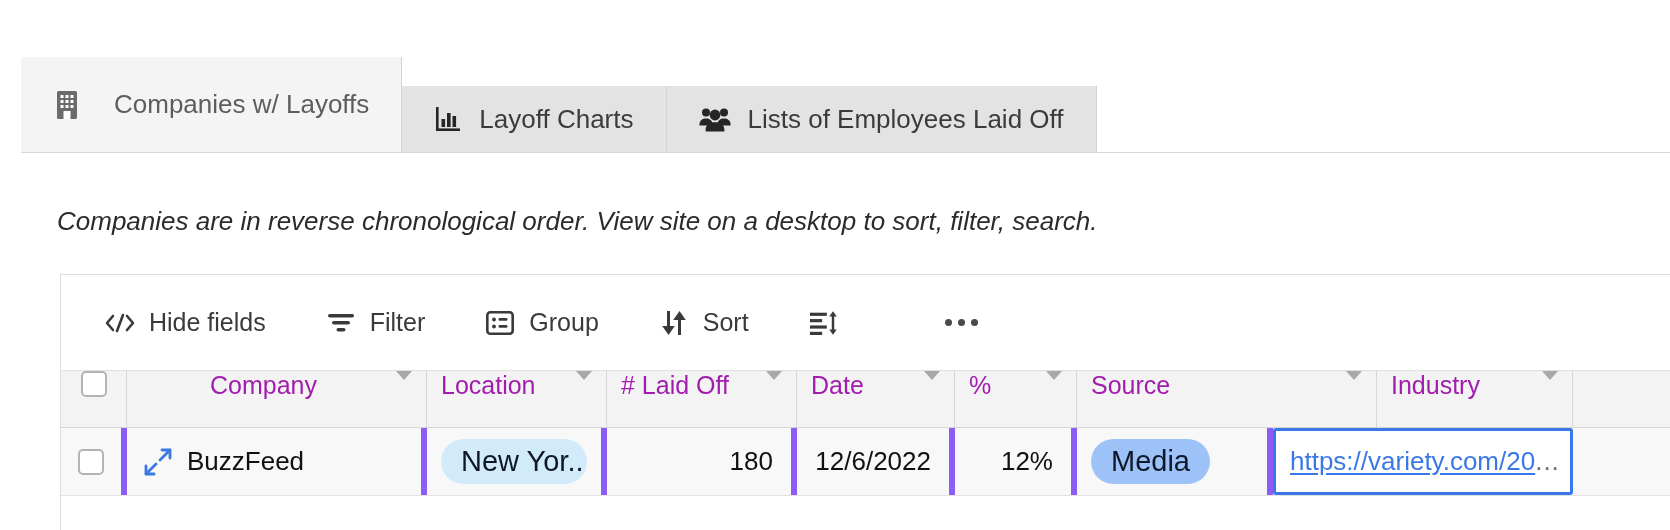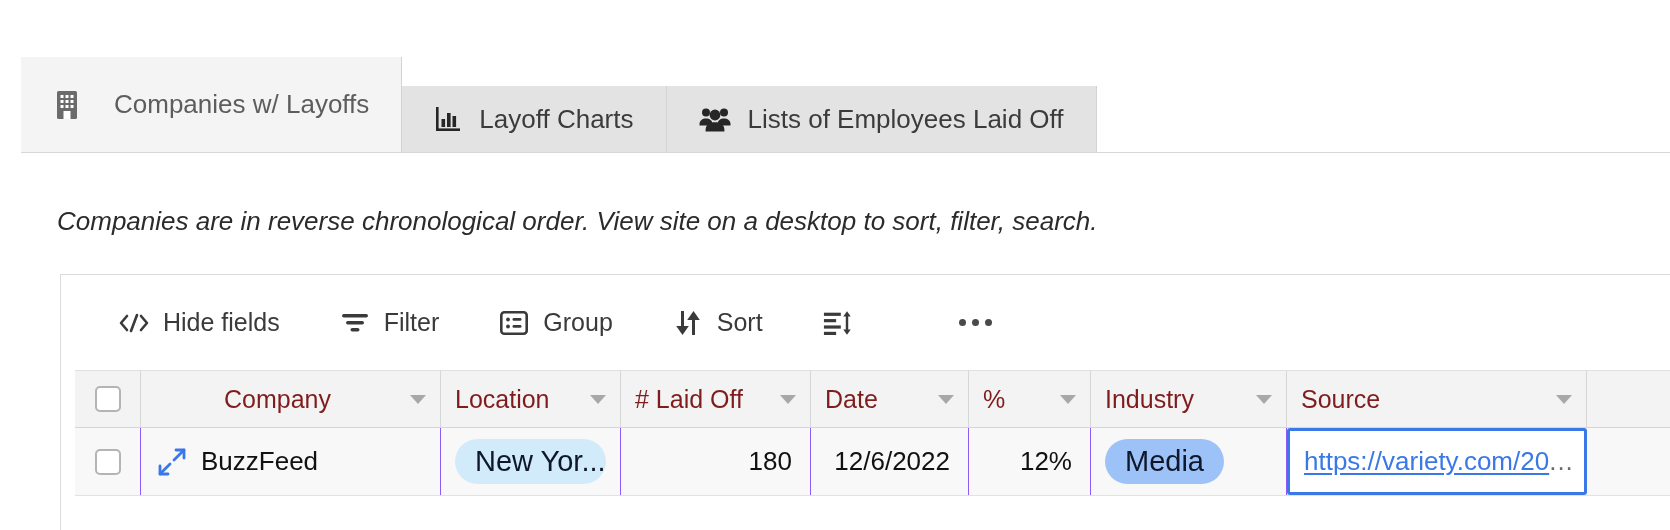--- a/index.html
+++ b/index.html
@@ -63,21 +63,20 @@
     left: 60px;
     top: 274px;
     right: 0;
     bottom: 0;
     border: 1px solid #dcdcdc;
     border-right: none;
     border-bottom: none;
     background: #ffffff;
     box-sizing: border-box;
     overflow: hidden;
-    padding-left: 14px;
   }
 
   
   .toolbar {
     height: 96px;
     display: flex;
     align-items: center;
     padding-left: 44px;
     box-sizing: border-box;
     background: #ffffff;
@@ -105,25 +104,25 @@
   
   .thead {
     display: flex;
     height: 57px;
     background: #f3f3f3;
     border-bottom: 1px solid #d6d6d6;
     box-sizing: border-box;
   }
   .th {
     display: flex;
-    align-items: center;
+    align-items: flex-start;
     box-sizing: border-box;
     border-right: 1px solid #d6d6d6;
     font-size: 25px;
-    color: #7f1d1d;
+    color: #a21caf;
     padding: 0 14px;
     position: relative;
   }
   .th .label { flex: 1; overflow: hidden; white-space: nowrap; }
   .caret {
     width: 0; height: 0;
     border-left: 8px solid transparent;
     border-right: 8px solid transparent;
     border-top: 9px solid #a8a8a8;
     margin-left: 10px;
@@ -136,21 +135,21 @@
     height: 68px;
     background: #f8f8f8;
     border-bottom: 1px solid #e2e2e2;
     box-sizing: border-box;
     position: relative;
   }
   .td {
     display: flex;
     align-items: center;
     box-sizing: border-box;
-    border-right: 1px solid #8b5cf6;
+    border-right: 6px solid #8b5cf6;
     font-size: 26px;
     color: #111111;
     padding: 0 14px;
     overflow: hidden;
     white-space: nowrap;
   }
   .td.cb { justify-content: center; padding: 0; }
   .td.num { justify-content: flex-end; padding-right: 18px; }
 
   .checkbox {
@@ -360,26 +359,26 @@
         <span class="caret"></span>
       </div>
       <div class="th" style="width:158px">
         <span class="label">Date</span>
         <span class="caret"></span>
       </div>
       <div class="th" style="width:122px">
         <span class="label">%</span>
         <span class="caret"></span>
       </div>
+      <div class="th" style="width:300px">
+        <span class="label">Source</span>
+        <span class="caret"></span>
+      </div>
       <div class="th" style="width:196px">
         <span class="label">Industry</span>
-        <span class="caret"></span>
-      </div>
-      <div class="th" style="width:300px">
-        <span class="label">Source</span>
         <span class="caret"></span>
       </div>
       <div class="th" style="flex:1;border-right:none"></div>
     </div>
 
     <div class="tbody-row">
       <div class="td cb" style="width:66px">
         <span class="checkbox"></span>
       </div>
       <div class="td" style="width:300px">

